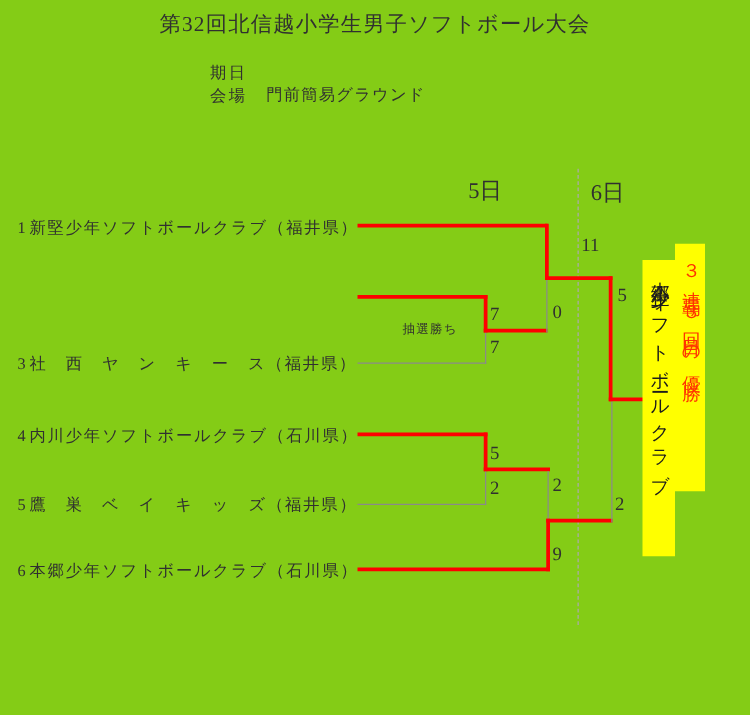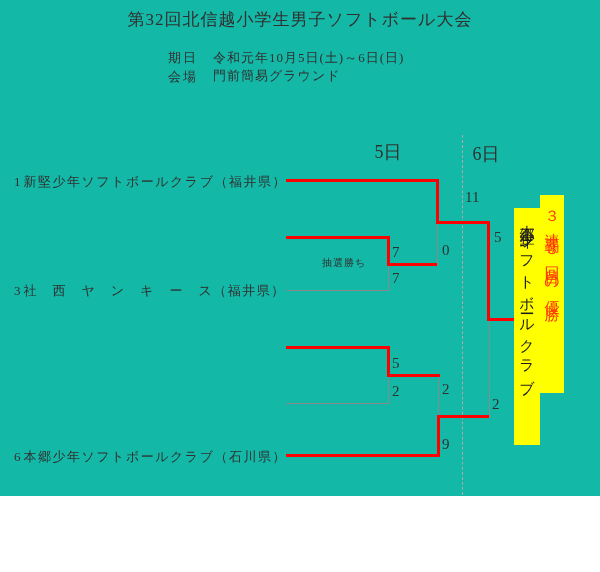--- a/index.html
+++ b/index.html
@@ -1,17 +1,17 @@
 <!DOCTYPE html>
 <html style="--winner-path: #ff0000; --bracket-line: #8a8a8a; --highlight: #ffff00; --champion-note-text: #ff3300; --text: #303030;"><head>
 <meta charset="utf-8">
 <style>
   html,body { margin:0; padding:0; background:#ffffff; }
   .canvas {
-    position:relative; width:600px; height:496px; background:#14b8a6;
+    position:relative; width:600px; height:572px; background:#84cc16;
     font-family:"Liberation Serif","DejaVu Serif",serif;
     color:var(--text,#303030); overflow:hidden;
   }
   .title {
     position:absolute; left:0; right:0; top:8px; text-align:center;
     font-size:17px; letter-spacing:1px; white-space:nowrap;
   }
   .meta-label { position:absolute; font-size:13px; letter-spacing:2px; }
   .meta-value { position:absolute; font-size:13px; letter-spacing:1px; white-space:nowrap; }
   .day-header { position:absolute; width:36px; text-align:center; font-size:18px; }
@@ -34,30 +34,31 @@
   .champ-name { left:514px; top:208px; width:26px; height:237px; line-height:26px; letter-spacing:3px; padding-top:5px; color:#1c1c1c; }
   .champ-note { left:540px; top:195px; width:24px; height:198px; line-height:24px; letter-spacing:6px; padding-top:5px; color:var(--champion-note-text,#ff3300); }
 </style>
 </head>
 <body>
 
 <div class="canvas">
 
   <div class="title">第32回北信越小学生男子ソフトボール大会</div>
   <div class="meta-label" style="left:168px; top:49px;">期日</div>
-  <div class="meta-value" style="left:213px; top:49px;">令和元年10月5日(土)～6日(日)</div>
   <div class="meta-label" style="left:168px; top:68px;">会場</div>
   <div class="meta-value" style="left:213px; top:67px;">門前簡易グラウンド</div>
 
   <div class="day-header" style="left:370px; top:140px;">5日</div>
   <div class="day-header" style="left:468px; top:142px;">6日</div>
   <div class="dashed-sep"></div>
 
   <div class="team-row" style="top:173px;"><span class="seed">1</span><span>新堅少年ソフトボールクラブ（福井県）</span></div>
   <div class="team-row" style="top:282px;"><span class="seed">3</span><span>社　西　ヤ　ン　キ　ー　ス（福井県）</span></div>
+  <div class="team-row" style="top:340px;"><span class="seed">4</span><span>内川少年ソフトボールクラブ（石川県）</span></div>
+  <div class="team-row" style="top:395px;"><span class="seed">5</span><span>鷹　巣　ベ　イ　キ　ッ　ズ（福井県）</span></div>
   <div class="team-row" style="top:448px;"><span class="seed">6</span><span>本郷少年ソフトボールクラブ（石川県）</span></div>
 
   <div class="line red" style="left:286px; top:179px; width:152px; height:3px;"></div>
   <div class="line red" style="left:286px; top:236px; width:104px; height:3px;"></div>
   <div class="line gray" style="left:286px; top:290px; width:103px; height:1px;"></div>
   <div class="line red" style="left:286px; top:346px; width:104px; height:3px;"></div>
   <div class="line gray" style="left:286px; top:403px; width:103px; height:1px;"></div>
   <div class="line red" style="left:286px; top:454px; width:154px; height:3px;"></div>
 
   <div class="line red" style="left:387px; top:236px; width:3px; height:30px;"></div>

